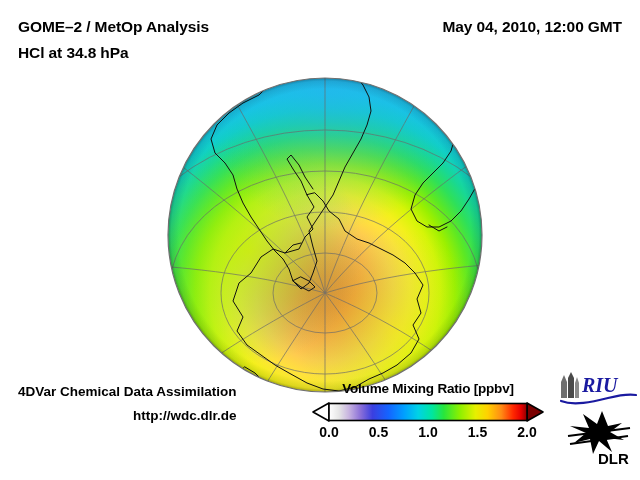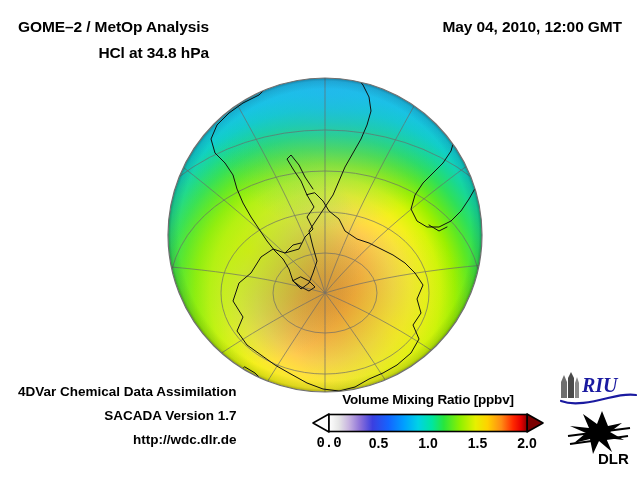--- a/index.html
+++ b/index.html
@@ -14,21 +14,21 @@
     overflow: hidden;
     font-family: "Liberation Sans", sans-serif;
     color: #000000;
   }
 
   
   #header-left {
     position: absolute;
     left: 18px;
     top: 14px;
-    text-align: right;
+    text-align: left;
   }
   #header-right {
     position: absolute;
     right: 18px;
     top: 14px;
     text-align: left;
   }
   .hdr-line {
     font-size: 15.5px;
     font-weight: bold;
@@ -58,21 +58,21 @@
     font-size: 13.5px;
     font-weight: bold;
     line-height: 24px;
     white-space: nowrap;
   }
 
   
   #colorbar-block {
     position: absolute;
     left: 312px;
-    top: 392px;
+    top: 381px;
     width: 232px;
   }
   #cb-title {
     font-size: 13.5px;
     font-weight: bold;
     text-align: center;
     white-space: nowrap;
     margin-bottom: 5px;
     letter-spacing: -0.2px;
   }
@@ -245,21 +245,20 @@
     <path d="M100,312 L110,318 L118,326 L114,330 L104,324 L98,318 Z"></path>
   </g>
 
   <circle cx="158" cy="158" r="157" fill="url(#limbShade)"></circle>
   <circle cx="158" cy="158" r="157" fill="none" stroke="#707070" stroke-width="1.2"></circle>
 </svg>
 </div>
 
 <div id="footer-left">
   <div class="foot-line">4DVar Chemical Data Assimilation</div>
-  <div class="foot-line">SACADA Version 1.7</div>
   <div class="foot-line">http://wdc.dlr.de</div>
 </div>
 
 <div id="colorbar-block">
   <div id="cb-title">Volume Mixing Ratio [ppbv]</div>
 
   <svg id="cb-svg" width="232" height="22" viewBox="0 0 232 22">
     <defs>
       <linearGradient id="cbGrad" x1="0" y1="0" x2="1" y2="0">
           <stop offset="0%" stop-color="#ffffff"></stop>
@@ -283,21 +282,21 @@
     </defs>
 
     <polygon points="1,11 17,2 17,20" fill="#ffffff" stroke="#000000" stroke-width="1.6" stroke-linejoin="round"></polygon>
 
     <polygon points="231,11 215,2 215,20" fill="#7a0000" stroke="#000000" stroke-width="1.6" stroke-linejoin="round"></polygon>
 
     <rect x="17" y="2.5" width="198" height="17" fill="url(#cbGrad)" stroke="#000000" stroke-width="1.6"></rect>
   </svg>
 
   <div id="cb-ticks">
-      <div class="cb-tick" style="left: 7.32759%; font-family: Liberation Mono, monospace;">0.0</div>
+      <div class="cb-tick" style="left: 7.32759%;">0.0</div>
       <div class="cb-tick" style="left: 28.6638%;">0.5</div>
       <div class="cb-tick" style="left: 50%;">1.0</div>
       <div class="cb-tick" style="left: 71.3362%;">1.5</div>
       <div class="cb-tick" style="left: 92.6724%;">2.0</div>
     </div>
 </div>
 
 <svg id="logo-riu" viewBox="0 0 80 34">
 
   <g>

